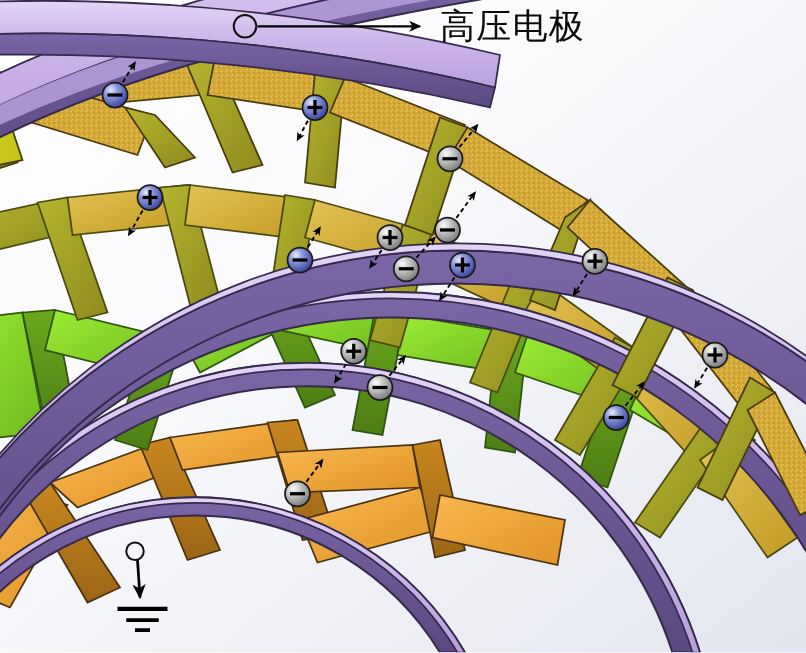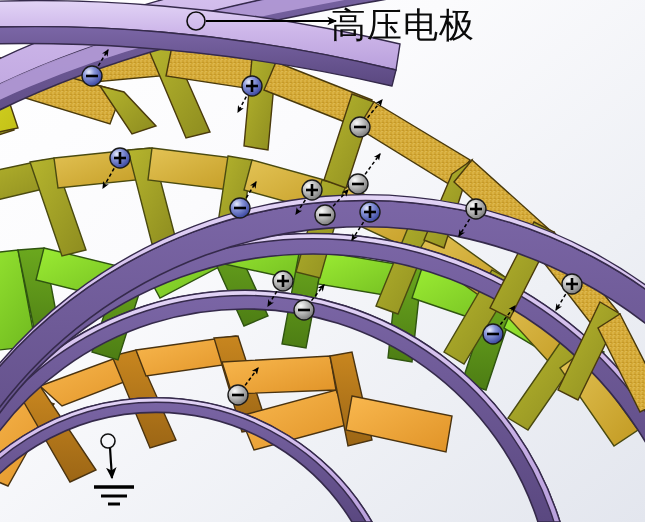--- a/index.html
+++ b/index.html
@@ -11,21 +11,21 @@
     position:relative;width:645px;height:522px;overflow:hidden;
     background:linear-gradient(135deg,#ffffff 0%,#fdfdfe 32%,#f2f3f7 62%,#e6e8ef 100%);
   }
   #scene{position:absolute;inset:0;}
   .label-text{
     position:absolute;
     color:#0a0a0a;
     white-space:nowrap;
     font-family:"DejaVu Sans","Liberation Sans",sans-serif;
   }
-  #hv-label{left:331px;top:2px;font-size:35px;letter-spacing:1px;}
+  #hv-label{left:352px;top:2px;font-size:28px;letter-spacing:1px;}
 </style>
 </head>
 <body>
 
 <div id="stage">
 
   <svg id="scene" viewBox="0 0 645 522" width="645" height="522">
     <defs>
       <linearGradient id="bg" x1="0" y1="0" x2="1" y2="1">
         <stop offset="0%" stop-color="#ffffff"></stop>

